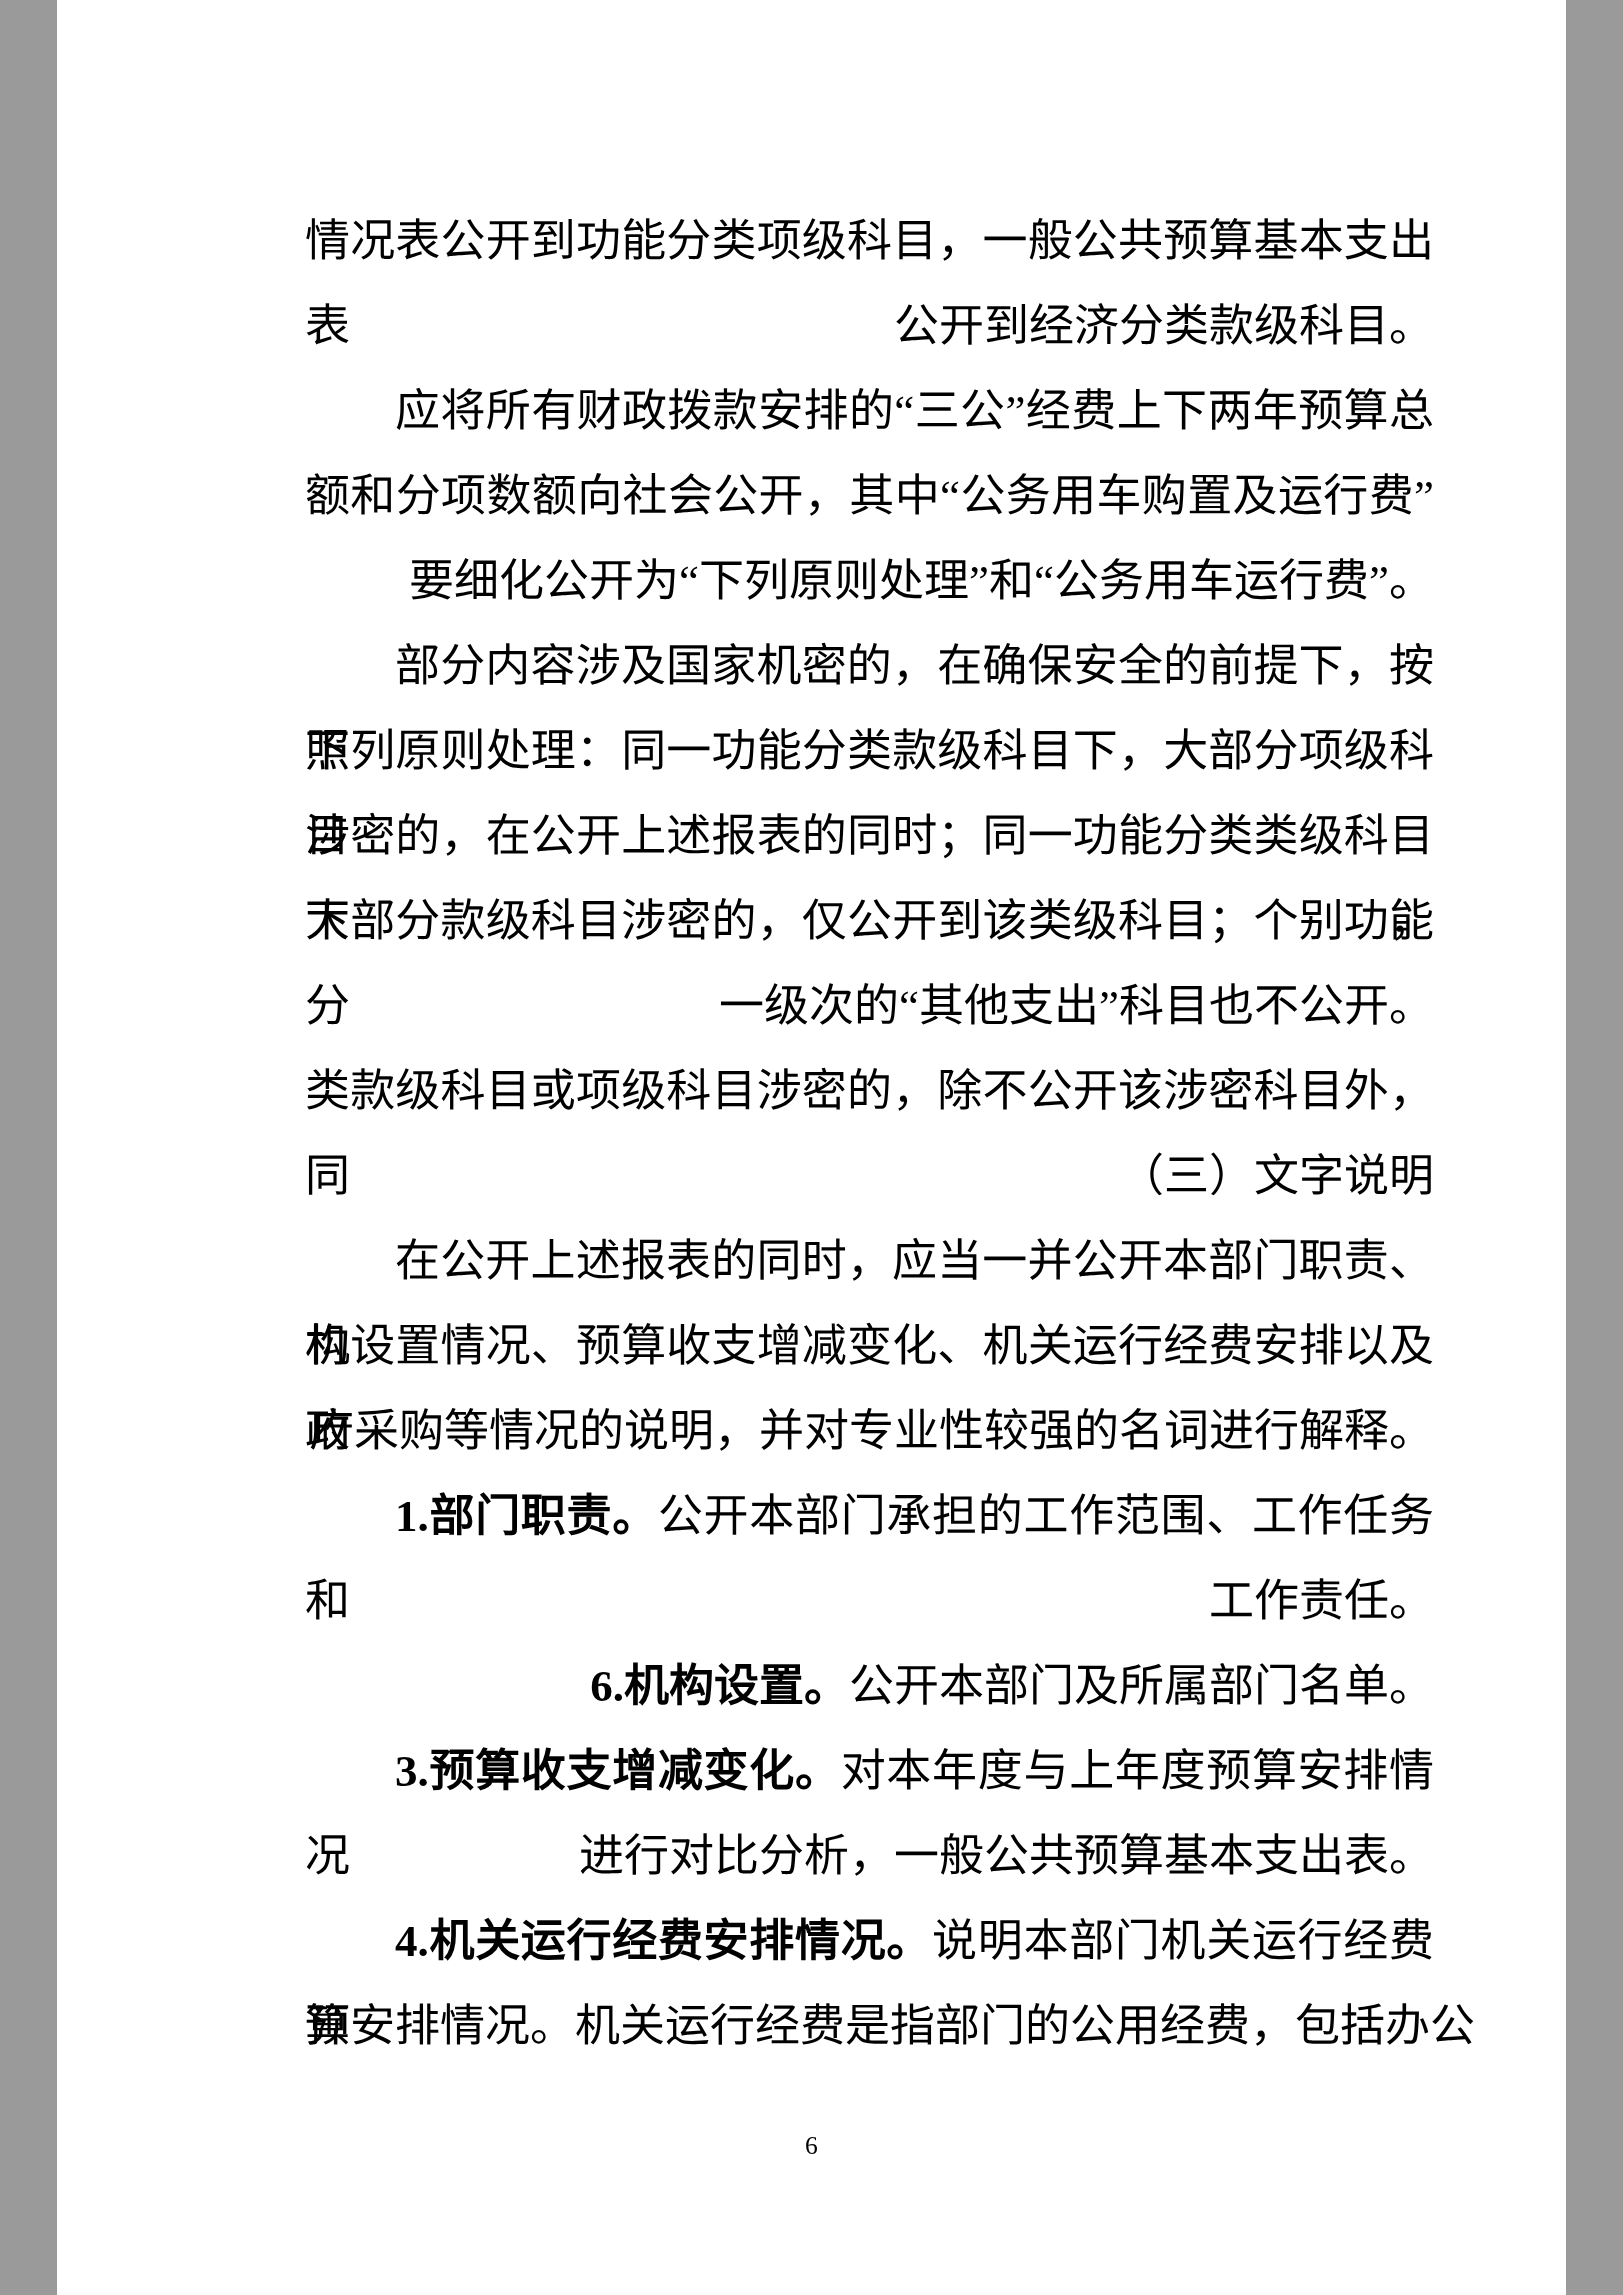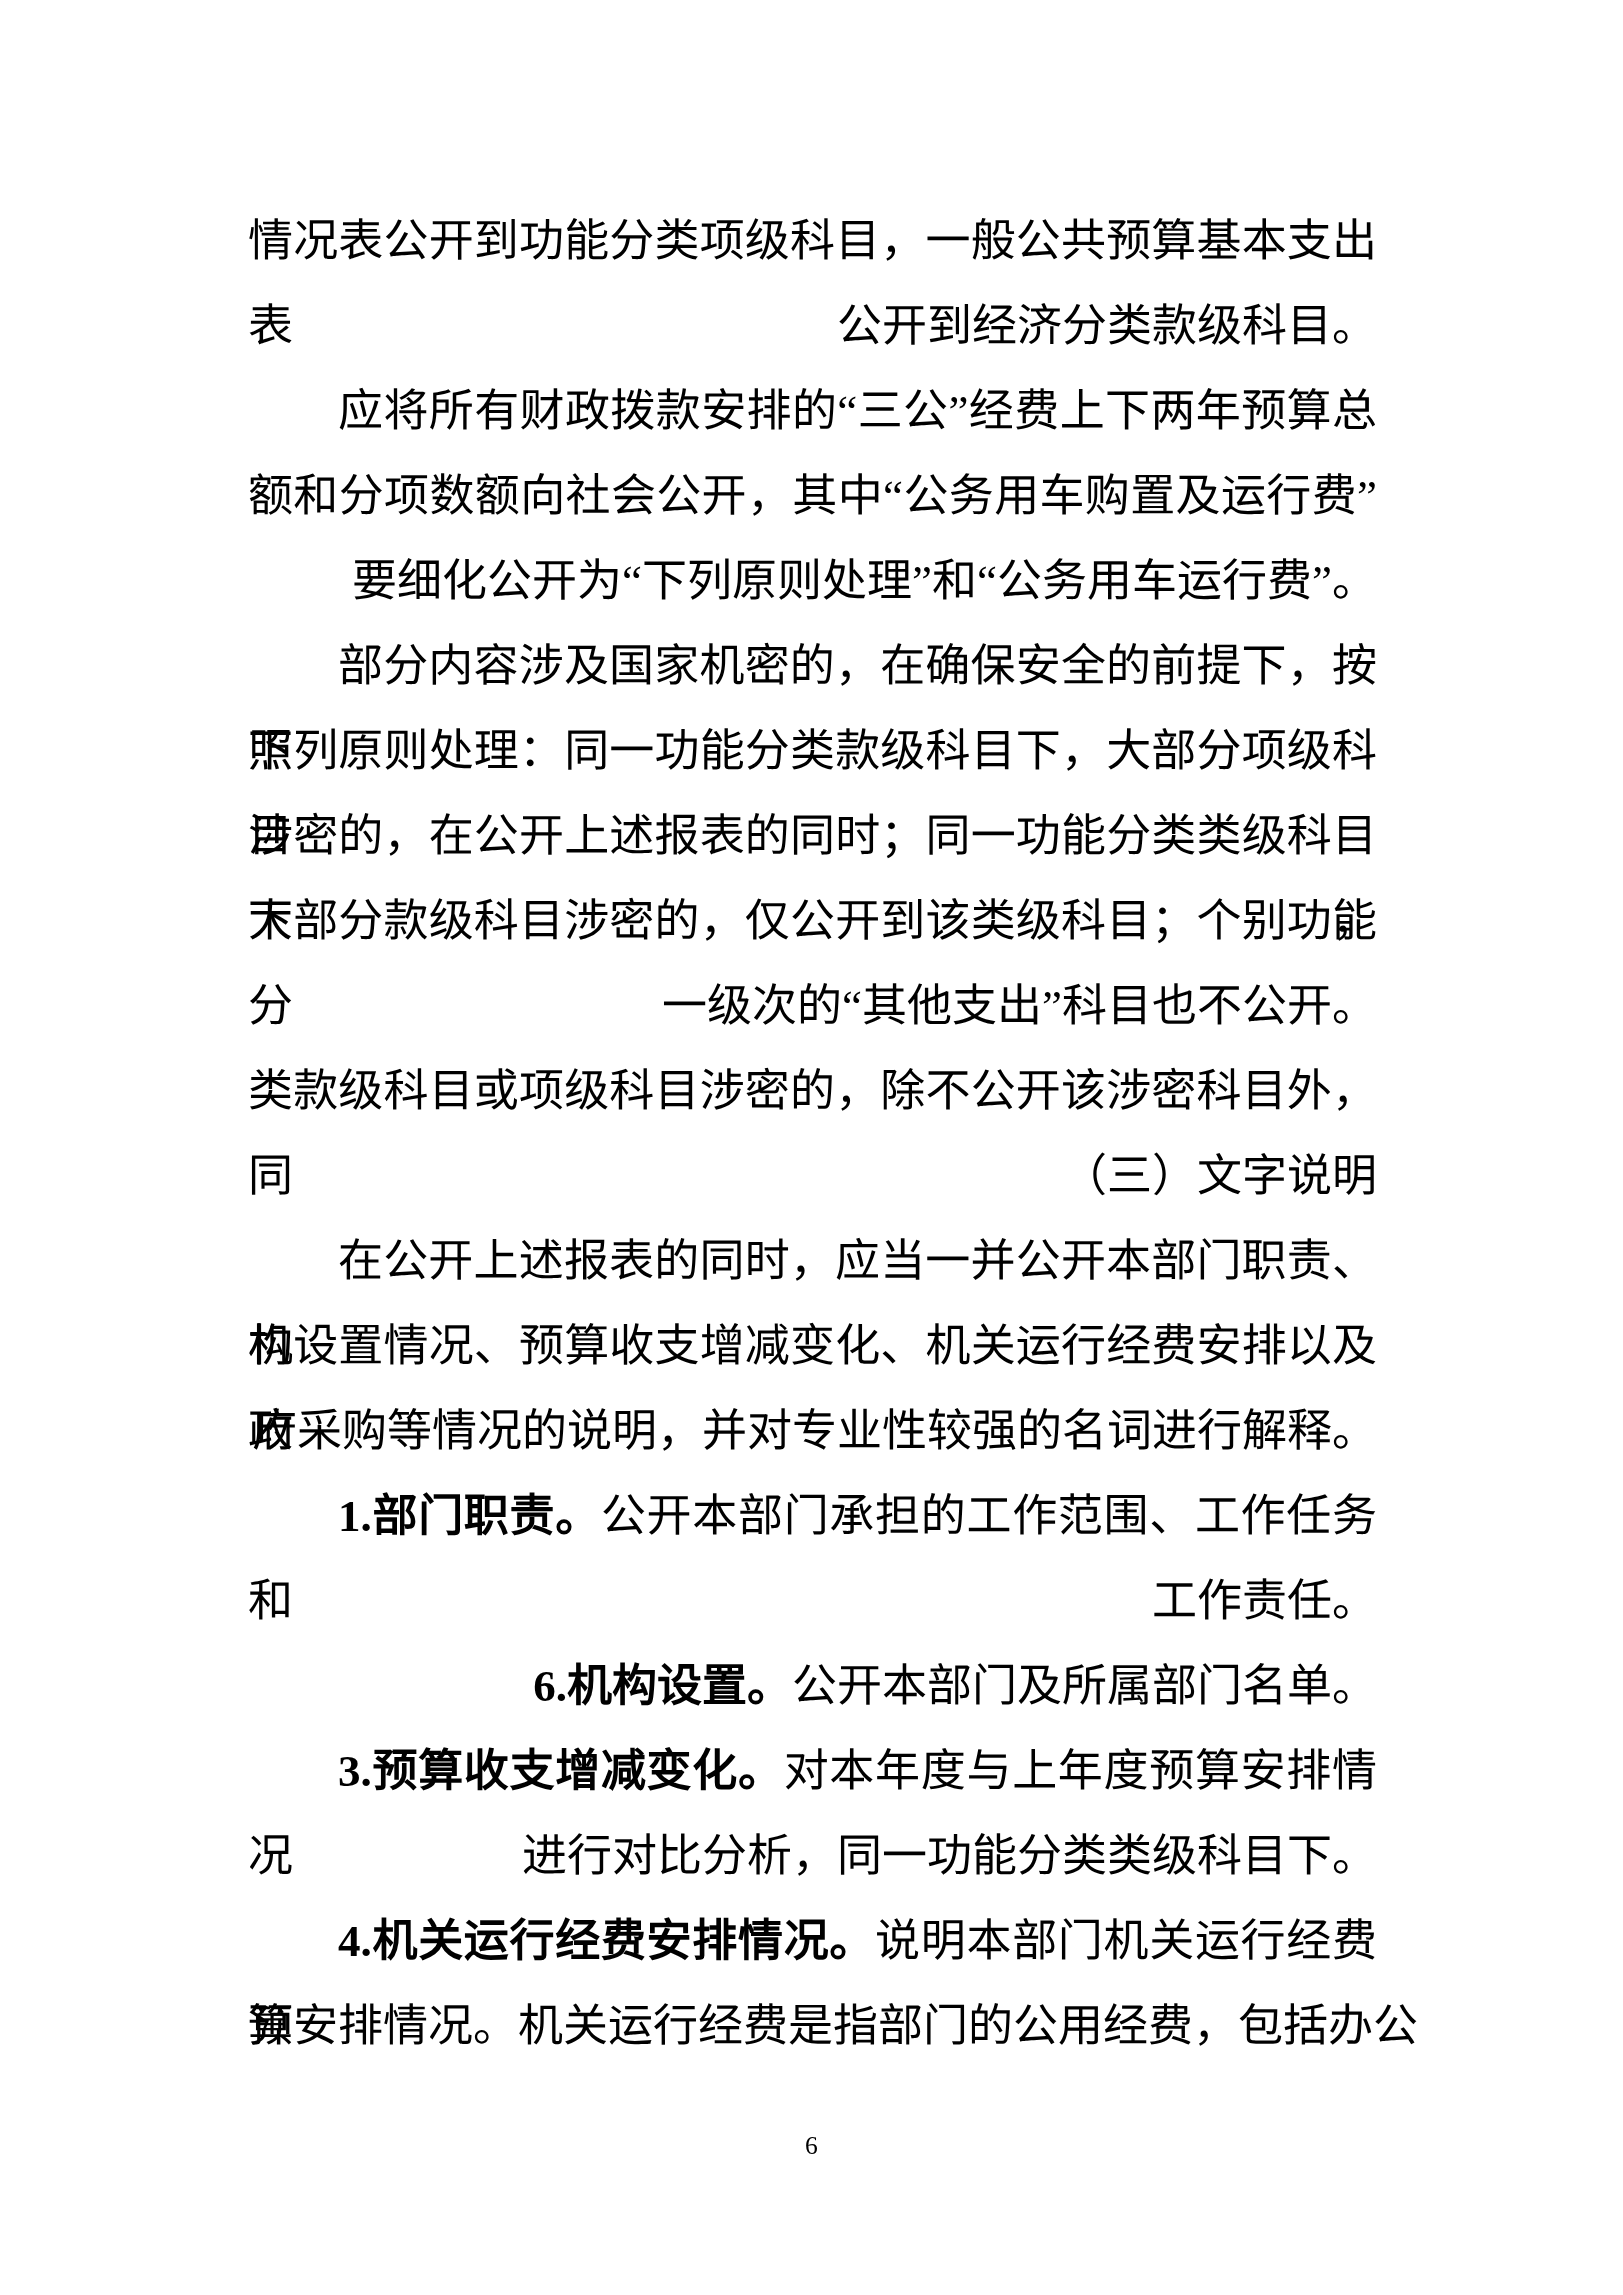--- a/index.html
+++ b/index.html
@@ -2,21 +2,21 @@
 <html lang="zh-CN" style="font-size:8.2px"><head>
 <meta charset="utf-8">
 <style>
   html, body {
     margin: 0;
     padding: 0;
     background: #9a9a9a;
   }
   .page {
     position: relative;
-    width: 1623px;
+    width: 1509px;
     height: 2295px;
     margin: 0 auto;
     background: #ffffff;
     color: #000000;
     font-family: "Liberation Serif", "DejaVu Serif", serif;
   }
   .doc-body {
     position: absolute;
     left: 248px;
     top: 199px;
@@ -72,19 +72,19 @@
       <div class="line"><span>一级次的“其他支出”科目也不公开。</span></div>
       <div class="line fill"><span>类款级科目或项级科目涉密的，除不公开该涉密科目外，同</span></div>
       <div class="line indent heading"><span>（三）文字说明</span></div>
       <div class="line fill indent"><span>在公开上述报表的同时，应当一并公开本部门职责、机</span></div>
       <div class="line fill"><span>构设置情况、预算收支增减变化、机关运行经费安排以及政</span></div>
       <div class="line"><span>府采购等情况的说明，并对专业性较强的名词进行解释。</span></div>
       <div class="line fill indent"><span class="b">1.部门职责。</span><span>公开本部门承担的工作范围、工作任务和</span></div>
       <div class="line"><span>工作责任。</span></div>
       <div class="line indent"><span class="b">6.机构设置。</span><span>公开本部门及所属部门名单。</span></div>
       <div class="line fill indent"><span class="b">3.预算收支增减变化。</span><span>对本年度与上年度预算安排情况</span></div>
-      <div class="line"><span>进行对比分析，同一功能分类类级科目下。</span></div>
+      <div class="line"><span>进行对比分析，一般公共预算基本支出表。</span></div>
       <div class="line fill indent"><span class="b">4.机关运行经费安排情况。</span><span>说明本部门机关运行经费预</span></div>
       <div class="line"><span>算安排情况。机关运行经费是指部门的公用经费，包括办公</span></div>
     </div>
   <div class="page-number">6</div>
 </div>
 
 
 </body></html>

